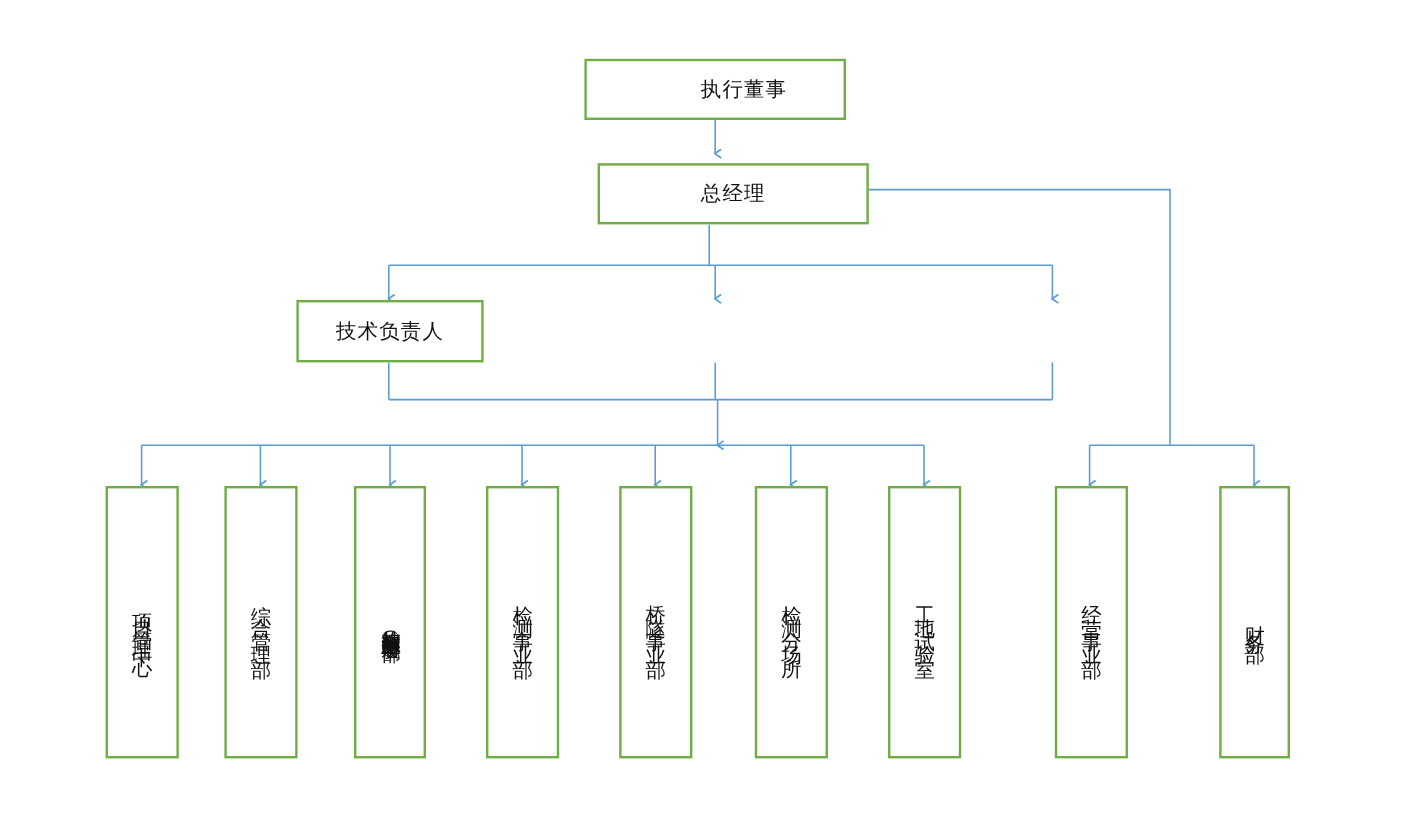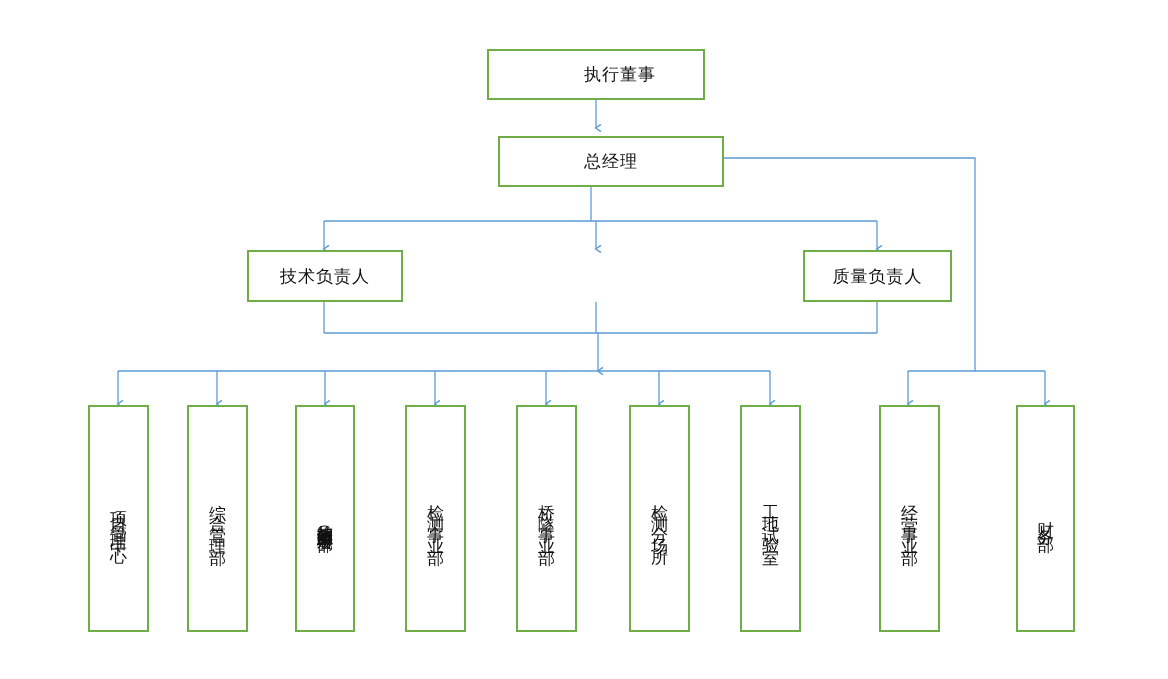--- a/index.html
+++ b/index.html
@@ -104,21 +104,20 @@
       <path d="M908,371 L908,404" marker-end="url(#arrowhead)"></path>
       <path d="M1045,371 L1045,404" marker-end="url(#arrowhead)"></path>
     </g>
   </svg>
 
   <div class="node node-h" style="left:487px; top:49px; width:218px; height:51px;padding-left:48px;">执行董事</div>
 
   <div class="node node-h" style="left:477px; top:136px; width:226px; height:51px;margin-left:21px;">总经理</div>
 
   <div class="node node-h" style="left:247px; top:250px; width:156px; height:52px;">技术负责人</div>
-  <div class="node node-h" style="left:803px; top:250px; width:149px; height:52px;">质量负责人</div>
 
   <div class="node node-v" style="left:88px; top:405px; width:61px; height:227px;">项目管理中心</div>
   <div class="node node-v loose" style="left:187px; top:405px; width:61px; height:227px;">综合管理部</div>
   <div class="node node-v tight" style="left:295px; top:405px; width:60px; height:227px;">结构健康监测中心（研发部）</div>
   <div class="node node-v loose" style="left:405px; top:405px; width:61px; height:227px;">检测事业部</div>
   <div class="node node-v loose" style="left:516px; top:405px; width:61px; height:227px;">桥隧事业部</div>
   <div class="node node-v loose" style="left:629px; top:405px; width:61px; height:227px;">检测分场所</div>
   <div class="node node-v loose" style="left:740px; top:405px; width:61px; height:227px;">工地试验室</div>
   <div class="node node-v loose" style="left:879px; top:405px; width:61px; height:227px;">经营事业部</div>
   <div class="node node-v" style="left:1016px; top:405px; width:59px; height:227px;">财务部</div>

